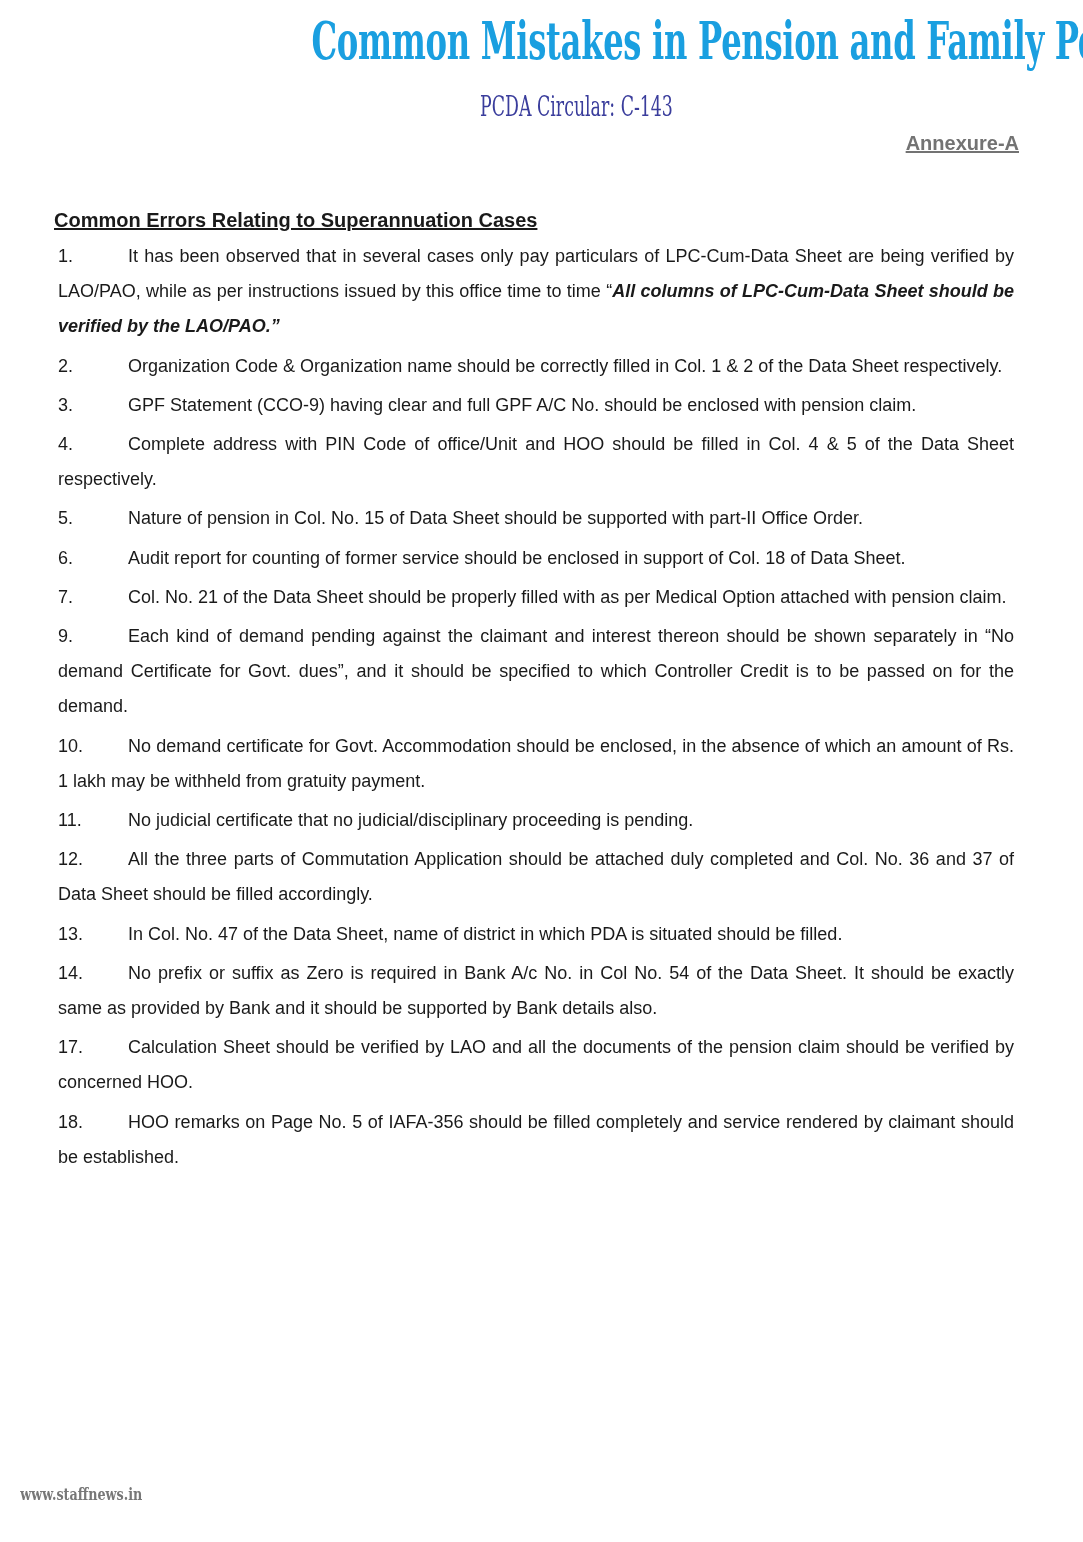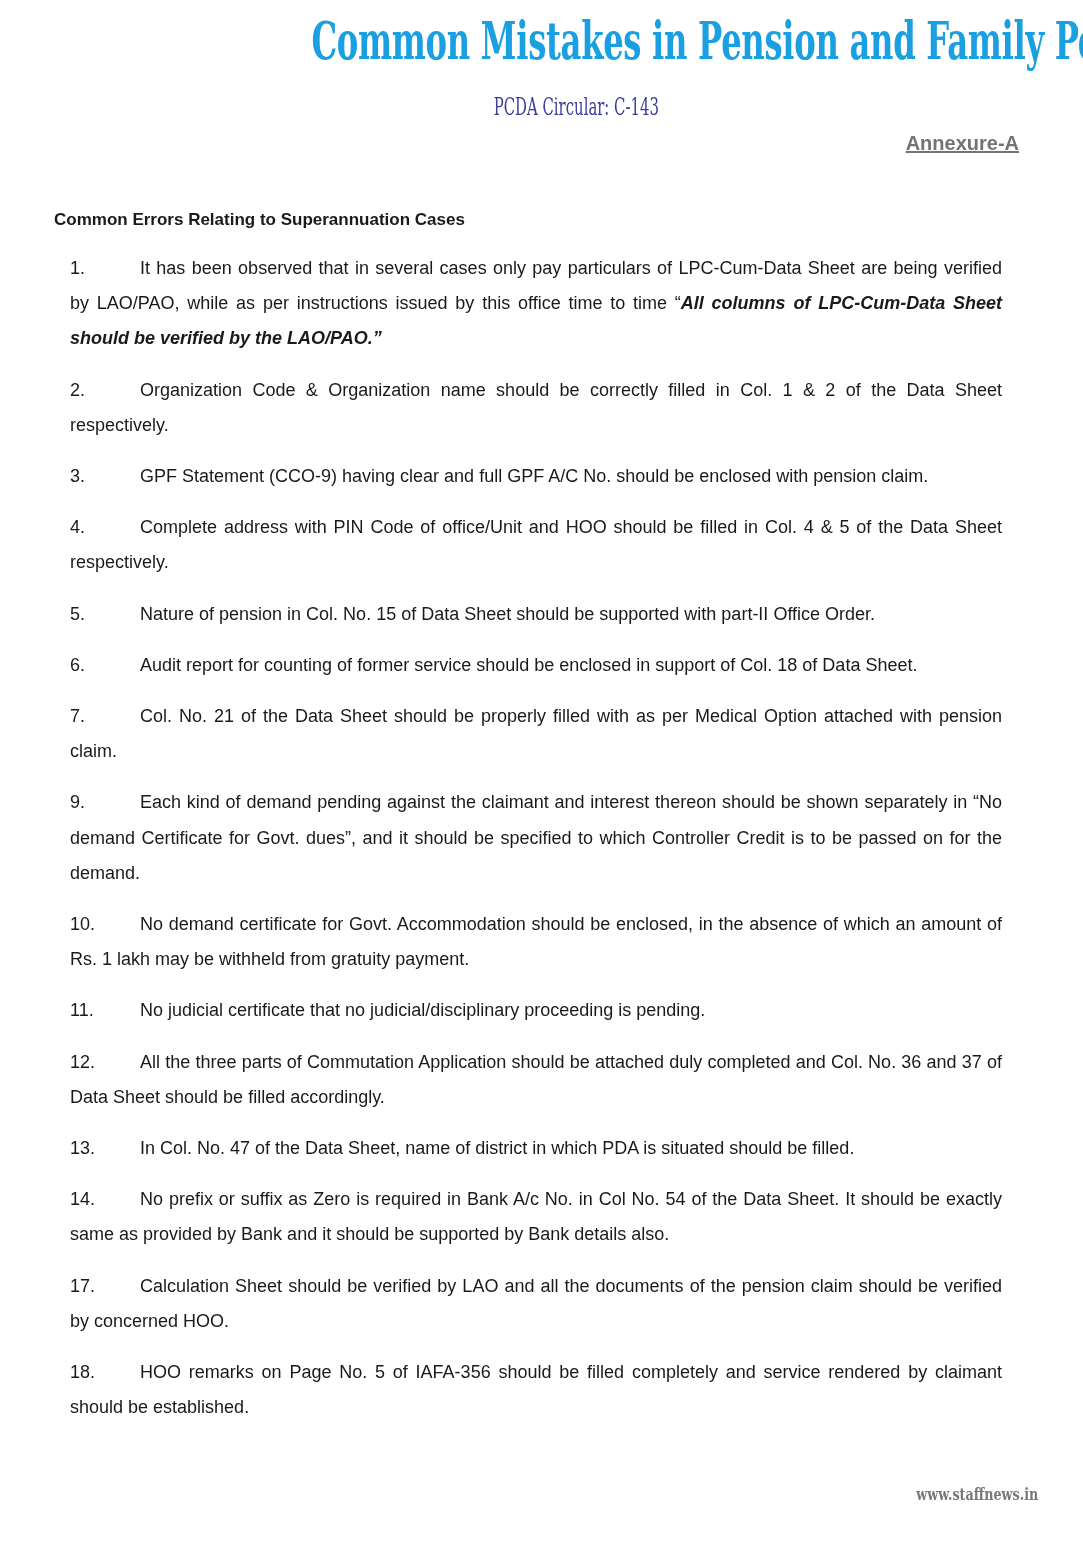--- a/index.html
+++ b/index.html
@@ -5,40 +5,40 @@
   html, body { margin: 0; padding: 0; background: #ffffff; }
   body { width: 1083px; height: 1542px; position: relative; overflow: hidden; }
   .title {
     position: absolute; left: 0; top: 4px; width: 1083px; text-align: center;
     font-family: "DejaVu Serif", serif; font-weight: bold;
     color: #1a9fe0; font-size: 52px; line-height: 74px; white-space: nowrap;
   }
   .title span { display: inline-block; transform: scaleX(0.62); transform-origin: center; letter-spacing: -0.5px; }
   .subtitle {
     position: absolute; left: 0; top: 92px; width: 1083px; text-align: center;
-    font-family: "DejaVu Serif", serif; color: #3a3d9c; font-size: 24px; line-height: 30px; white-space: nowrap;
+    font-family: "DejaVu Serif", serif; color: #3a3d9c; font-size: 28px; line-height: 30px; white-space: nowrap;
   }
   .subtitle span { display: inline-block; transform: scaleX(0.62); transform-origin: center; margin-left: 70px; }
   .annex {
     position: absolute; right: 64px; top: 132px;
     font-family: "Liberation Sans", sans-serif; font-weight: bold; font-size: 20px;
     text-decoration: underline; color: #737373;
   }
   .doc {
     position: absolute; left: 54px; top: 205px; width: 964px;
     font-family: "Liberation Sans", sans-serif; font-size: 18px; color: #1a1a1a;
   }
   .section-heading {
-    font-weight: bold; font-size: 17px; line-height: 30px; margin: 0 0 4px 0;
+    font-weight: bold; text-decoration: underline; font-size: 20px; line-height: 30px; margin: 0 0 4px 0;
   }
-  .item { text-align: justify; line-height: 35.2px; margin: 16px; }
+  .item { text-align: justify; line-height: 35.2px; margin: 4px; }
   .item .num { display: inline-block; width: 70px; }
   .item em { font-weight: bold; font-style: italic; }
   .footer {
-    position: absolute; left: 0; top: 1484px; width: 1059px; text-align: right;
+    position: absolute; left: 0; top: 1484px; width: 1059px; text-align: left;
     font-family: "DejaVu Serif", serif; font-weight: bold; font-size: 17px; color: #777;
   }
   .footer span { display: inline-block; transform: scaleX(0.75); }
 </style>
 </head>
 <body>
 
 <div class="title"><span>Common Mistakes in Pension and Family Pension Claims</span></div>
 <div class="subtitle"><span>PCDA Circular: C-143</span></div>
 <div class="annex">Annexure-A</div>

